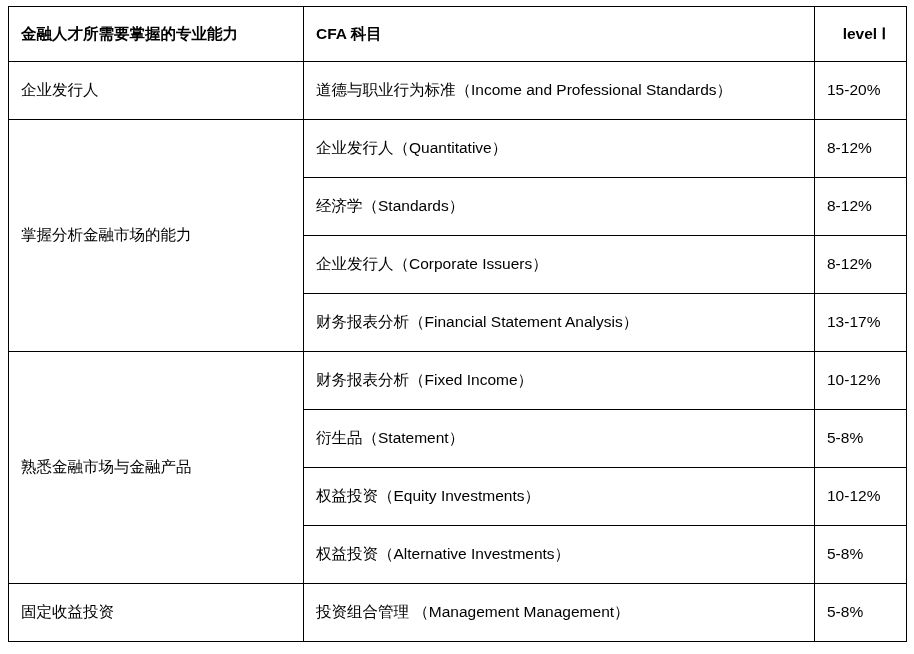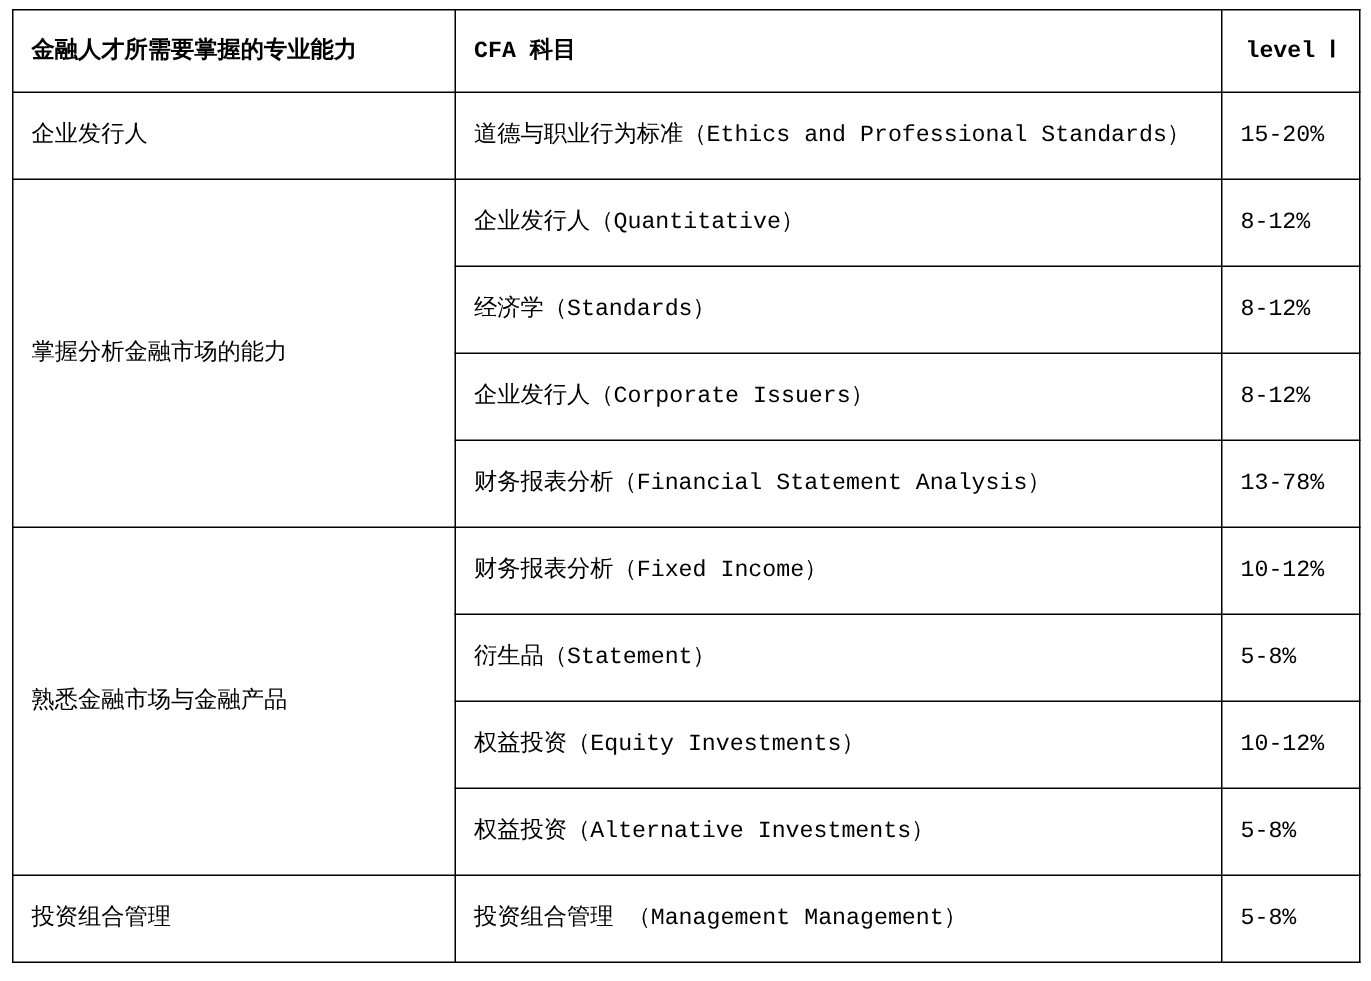--- a/index.html
+++ b/index.html
@@ -13,21 +13,20 @@
     font-family: "Liberation Sans", sans-serif;
     color: #000000;
     overflow: hidden;
   }
   .page {
     position: relative;
     width: 914px;
     height: 654px;
     box-sizing: border-box;
     padding: 6px 8px 0 8px;
-    font-family: Liberation Mono, monospace;
   }
   table.cfa-table {
     border-collapse: collapse;
     width: 898px;
     table-layout: fixed;
   }
   table.cfa-table col.c1 { width: 295px; }
   table.cfa-table col.c2 { width: 511px; }
   table.cfa-table col.c3 { width: 92px; }
 
@@ -39,22 +38,22 @@
     line-height: 1.45;
     vertical-align: middle;
     font-weight: normal;
     text-align: left;
   }
   table.cfa-table thead th {
     font-weight: bold;
     height: 54px;
   }
   table.cfa-table thead th.th-level {
-    text-align: center;
-    padding: 0 0;
+    text-align: right;
+    padding: 0 20px;
   }
   table.cfa-table tbody td {
     height: 57px;
   }
   .cell-cat {
     font-size: 15.5px;
   }
   .cell-weight {
     text-align: center;
     padding: 0 6px;
@@ -80,40 +79,40 @@
       <tr>
         <th>金融人才所需要掌握的专业能力</th>
         <th>CFA 科目</th>
         <th class="th-level">level Ⅰ</th>
       </tr>
     </thead>
     <tbody>
 
       <tr>
         <td class="cell-cat" rowspan="1">企业发行人</td>
-        <td class="cell-subject">道德与职业行为标准（Ethics and Professional Standards）</td>
+        <td class="cell-subject">道德与职业行为标准（Income and Professional Standards）</td>
         <td class="cell-weight">15-20%</td>
       </tr>
 
       <tr>
         <td class="cell-cat" rowspan="4">掌握分析金融市场的能力</td>
         <td class="cell-subject">企业发行人（Quantitative）</td>
         <td class="cell-weight">8-12%</td>
       </tr>
       <tr>
         <td class="cell-subject">经济学（Standards）</td>
         <td class="cell-weight">8-12%</td>
       </tr>
       <tr>
         <td class="cell-subject">企业发行人（Corporate Issuers）</td>
         <td class="cell-weight">8-12%</td>
       </tr>
       <tr>
         <td class="cell-subject">财务报表分析（Financial Statement Analysis）</td>
-        <td class="cell-weight">13-78%</td>
+        <td class="cell-weight">13-17%</td>
       </tr>
 
       <tr>
         <td class="cell-cat" rowspan="4">熟悉金融市场与金融产品</td>
         <td class="cell-subject">财务报表分析（Fixed Income）</td>
         <td class="cell-weight">10-12%</td>
       </tr>
       <tr>
         <td class="cell-subject">衍生品（Statement）</td>
         <td class="cell-weight">5-8%</td>
@@ -121,19 +120,19 @@
       <tr>
         <td class="cell-subject">权益投资（Equity Investments）</td>
         <td class="cell-weight">10-12%</td>
       </tr>
       <tr>
         <td class="cell-subject">权益投资（Alternative Investments）</td>
         <td class="cell-weight">5-8%</td>
       </tr>
 
       <tr>
-        <td class="cell-cat" rowspan="1">投资组合管理</td>
+        <td class="cell-cat" rowspan="1">固定收益投资</td>
         <td class="cell-subject">投资组合管理 （Management Management）</td>
         <td class="cell-weight">5-8%</td>
       </tr>
     </tbody>
   </table>
 </div>
 
 </body></html>

